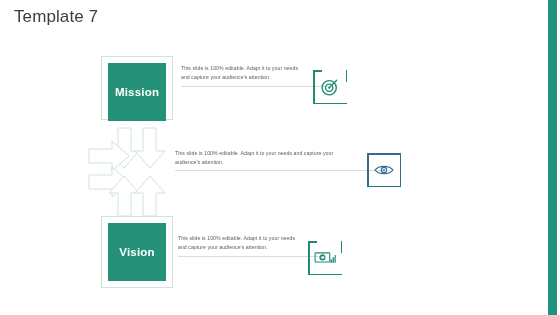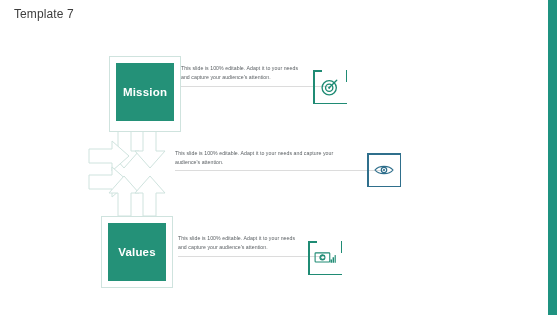--- a/index.html
+++ b/index.html
@@ -23,21 +23,21 @@
     left: 548px;
     width: 9px;
     height: 315px;
     background: #1f9280;
   }
   
   #page-title {
     position: absolute;
     left: 14px;
     top: 7px;
-    font-size: 12px;
+    font-size: 17px;
     font-weight: 400;
     color: #3d3d3d;
     letter-spacing: 0.1px;
     white-space: nowrap;
   }
   
   .node {
     position: absolute;
   }
   .node-frame {
@@ -56,21 +56,21 @@
     justify-content: center;
     color: #ffffff;
     font-weight: bold;
     font-size: 11.5px;
     letter-spacing: .2px;
   }
   .node-fill.teal { background: #249178; }
   .node-fill.blue { background: #35708f; }
 
   
-  #node-mission { left: 109px; top: 56px;  width: 72px; height: 76px; }
+  #node-mission { left: 101px; top: 56px;  width: 72px; height: 64px; }
   #node-mission .node-fill { left: 7px; top: 7px; width: 58px; height: 58px; }
 
   #node-vision  { left: 17px;  top: 136px; width: 72px; height: 72px; }
   #node-vision .node-fill  { left: 7px; top: 7px; width: 58px; height: 58px; }
 
   #node-values  { left: 101px; top: 216px; width: 72px; height: 72px; }
   #node-values .node-fill  { left: 7px; top: 7px; width: 58px; height: 58px; }
 
   
   #arrows {
@@ -152,21 +152,21 @@
   </svg>
 
   <div class="node" id="node-mission">
     <div class="node-frame"></div>
     <div class="node-fill teal">Mission</div>
   </div>
 
 
   <div class="node" id="node-values">
     <div class="node-frame"></div>
-    <div class="node-fill teal">Values</div>
+    <div class="node-fill teal">Vision</div>
   </div>
 
   <div class="desc" id="desc-mission">This slide is 100% editable. Adapt it to your needs and capture your audience's attention.</div>
   <div class="rule" id="rule-mission"></div>
 
   <div class="desc" id="desc-vision">This slide is 100% editable. Adapt it to your needs and capture your audience's attention.</div>
   <div class="rule" id="rule-vision"></div>
 
   <div class="desc" id="desc-values">This slide is 100% editable. Adapt it to your needs and capture your audience's attention.</div>
   <div class="rule" id="rule-values"></div>

